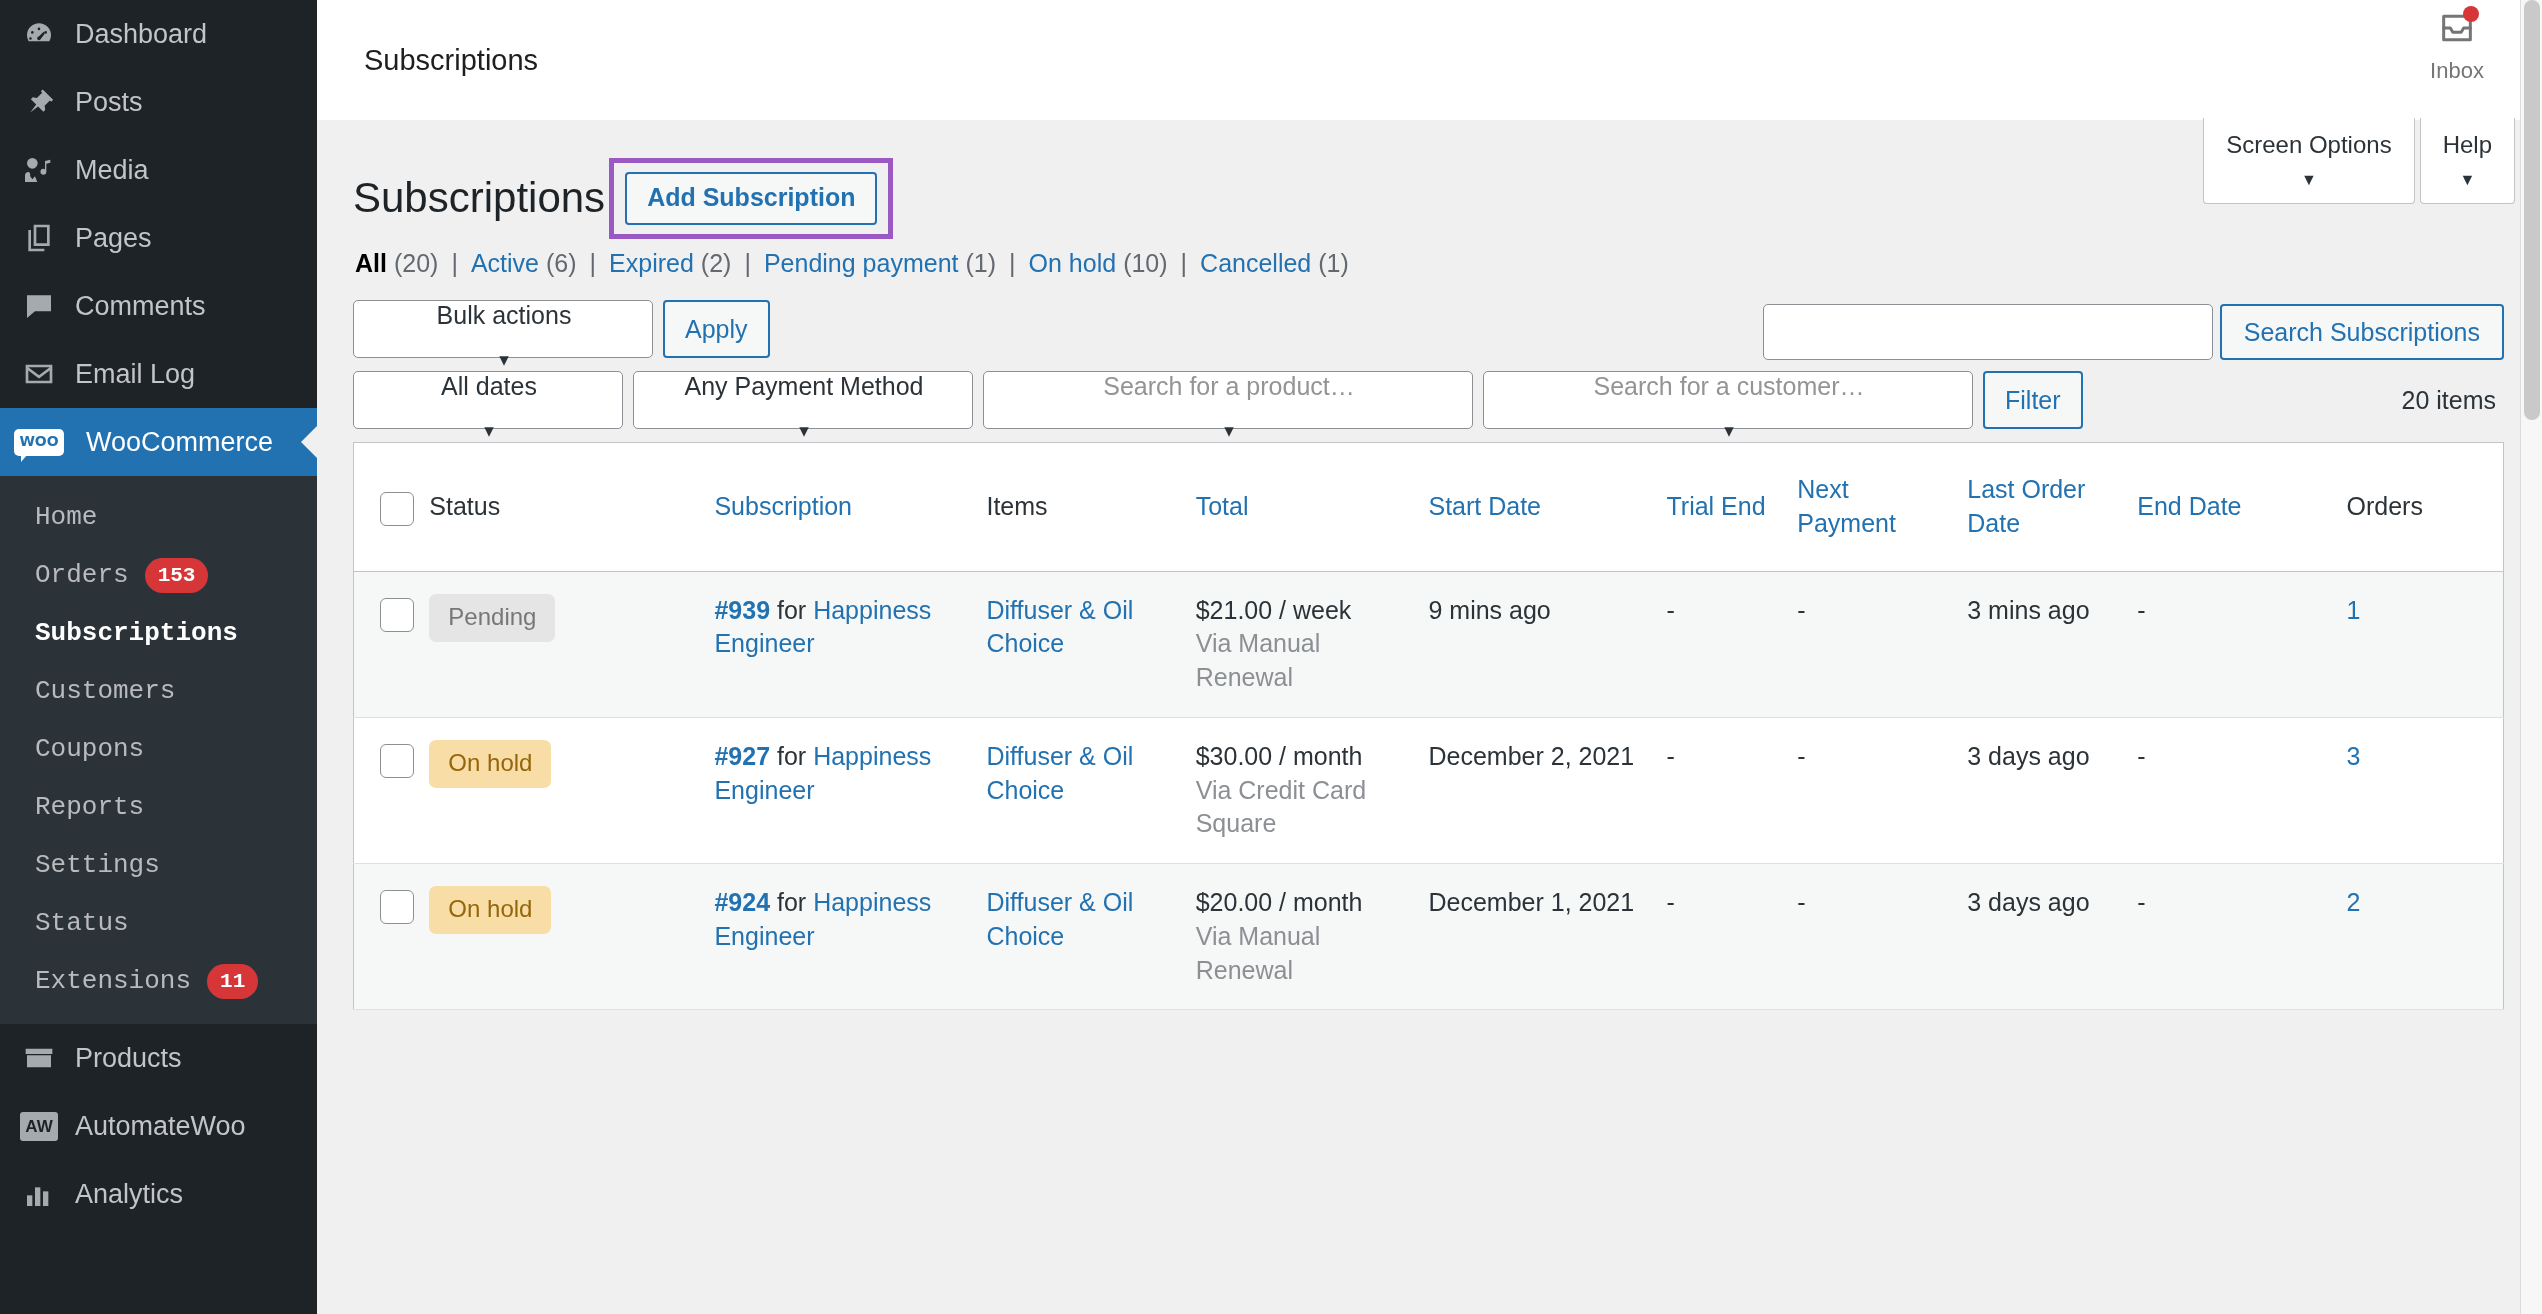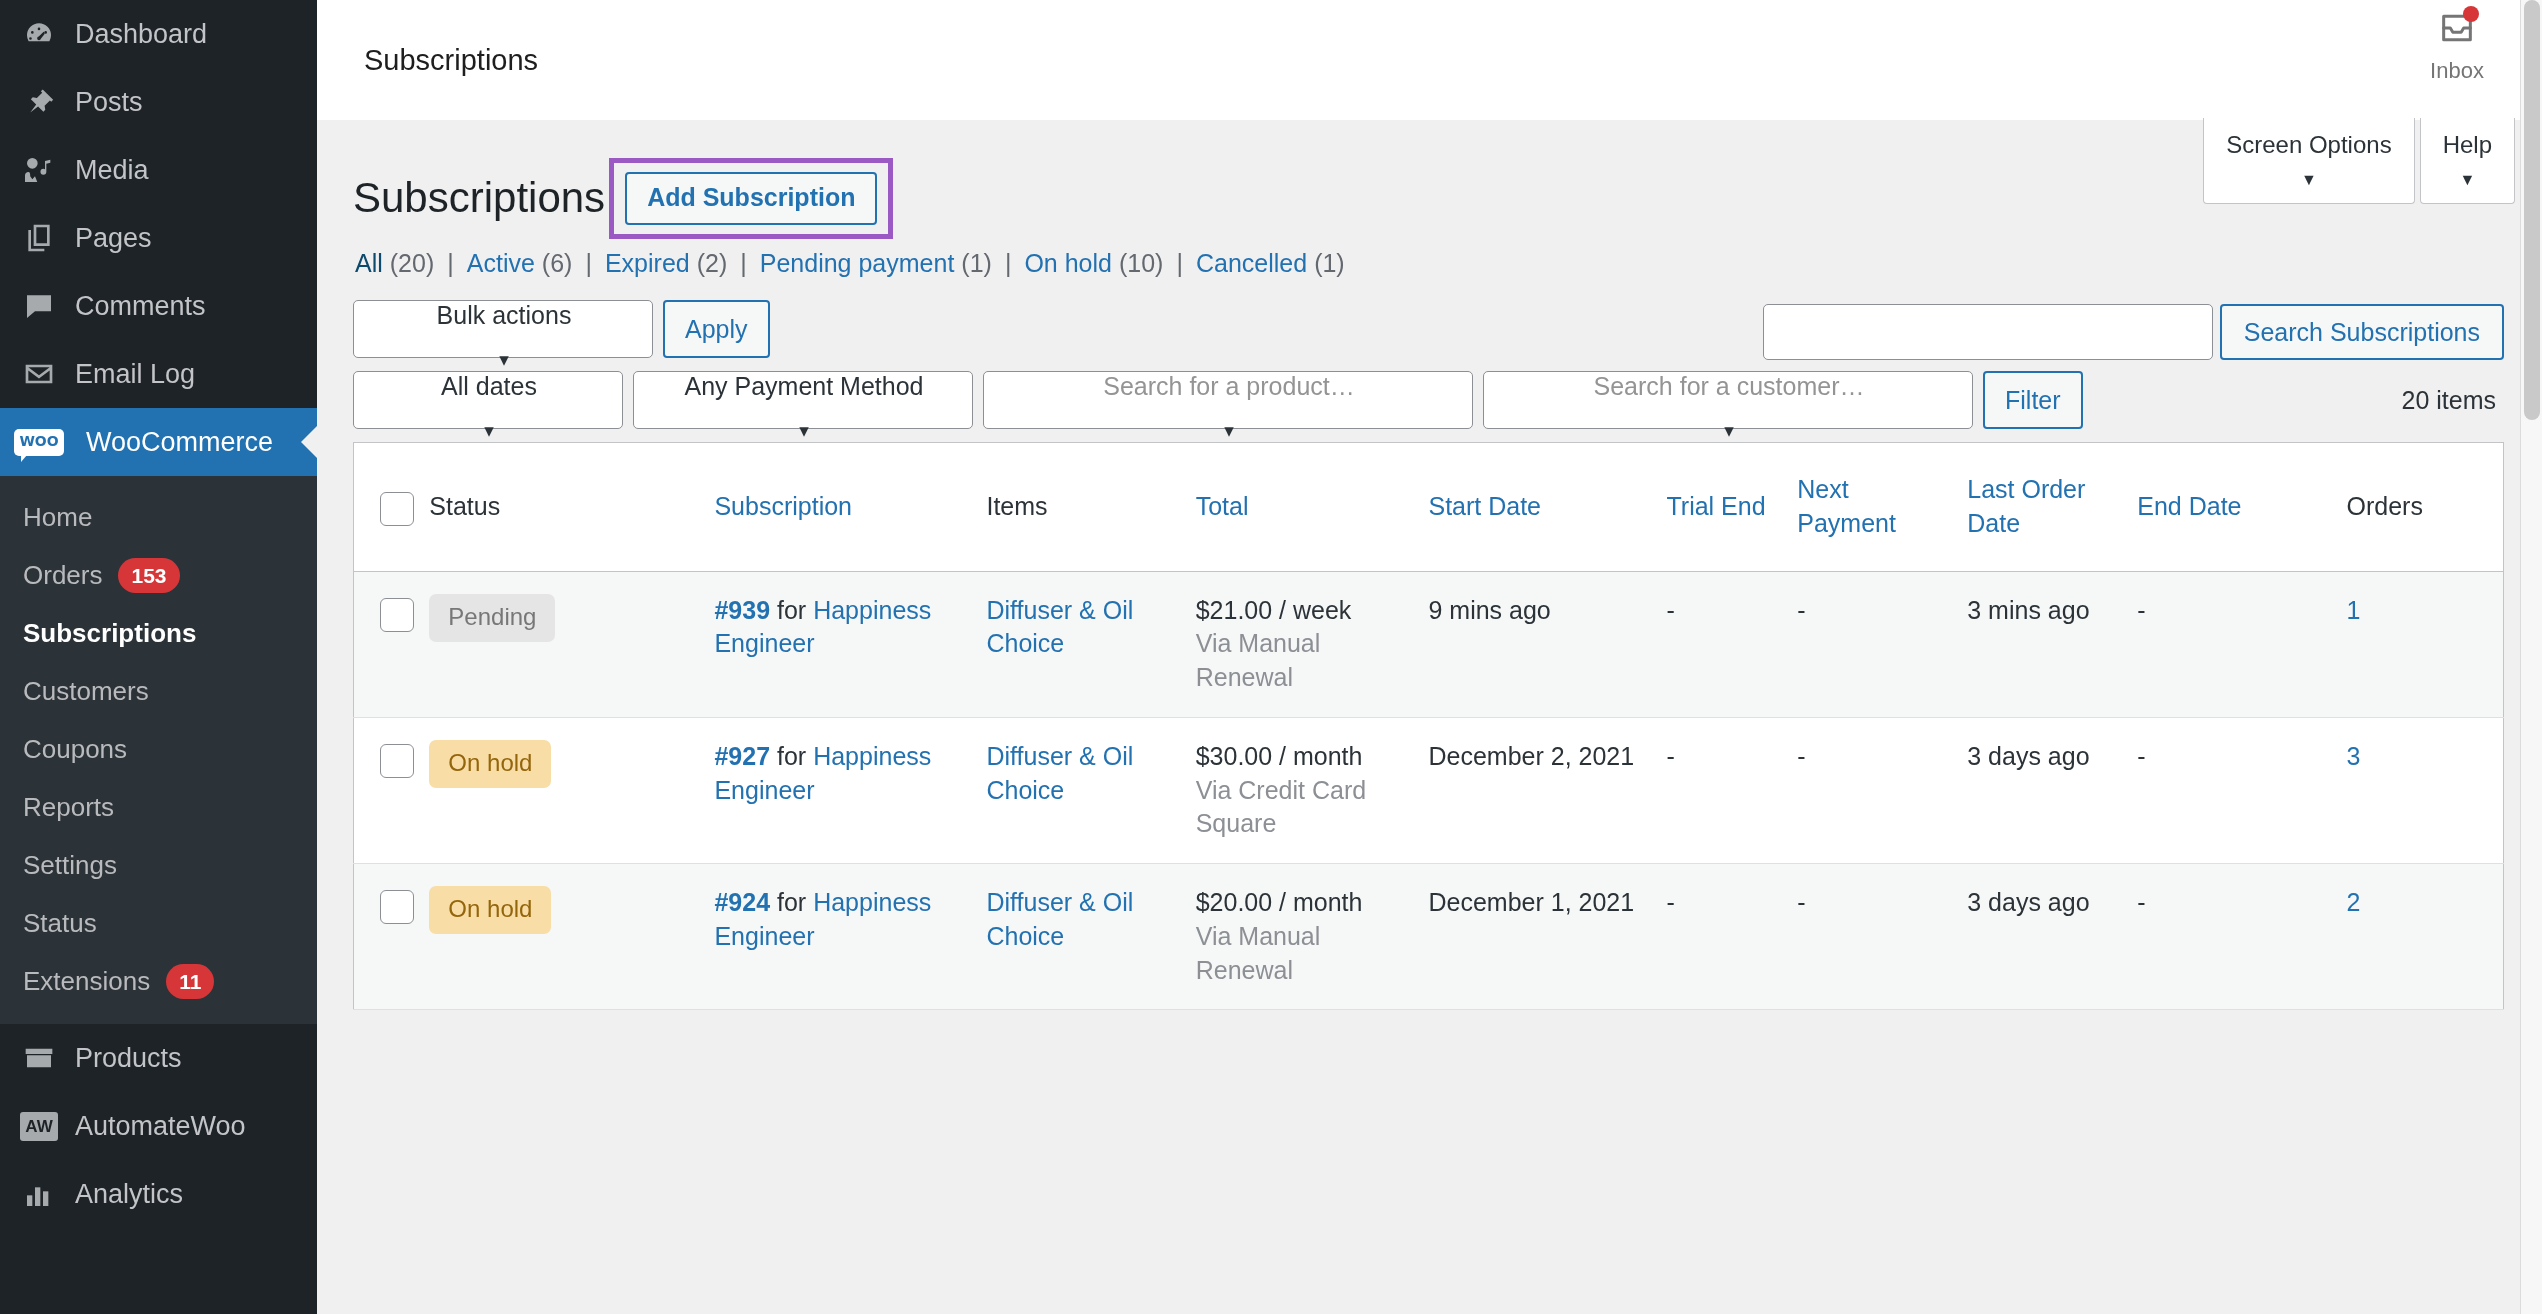--- a/index.html
+++ b/index.html
@@ -50,21 +50,22 @@
     right: 0; top: 50%;
     transform: translateY(-50%);
     border-style: solid;
     border-width: 16px 16px 16px 0;
     border-color: transparent #f0f0f1 transparent transparent;
   }
   .nav-item.darker { background: #1d2327; }
 
   #submenu {
     background: #2c3338;
-    padding: 12px 0 14px 0;
+    padding: 12px 0 14px 12px;
+    font-family: Liberation Mono, monospace;
   }
   .sub-item {
     display: flex;
     align-items: center;
     height: 58px;
     padding-left: 23px;
     font-size: 26px;
     color: #b9babd;
   }
   .sub-item.active { color: #fff; font-weight: bold; }
@@ -208,21 +209,21 @@
   
   #status-links {
     font-size: 25px;
     color: #2c3338;
     margin: 10px 0 22px 2px;
     display: flex;
     align-items: baseline;
     flex-wrap: wrap;
   }
   #status-links a { color: #2271b1; text-decoration: none; }
-  #status-links .cur { color: #0c4a6e; font-weight: normal; }
+  #status-links .cur { color: #000000; font-weight: bold; }
   #status-links .cnt { color: #646970; margin-left: 7px; }
   #status-links .sep { color: #646970; margin: 0 13px; }
 
   
   #search-area {
     position: absolute;
     right: 38px; top: 184px;
     display: flex;
     align-items: stretch;
     gap: 7px;

